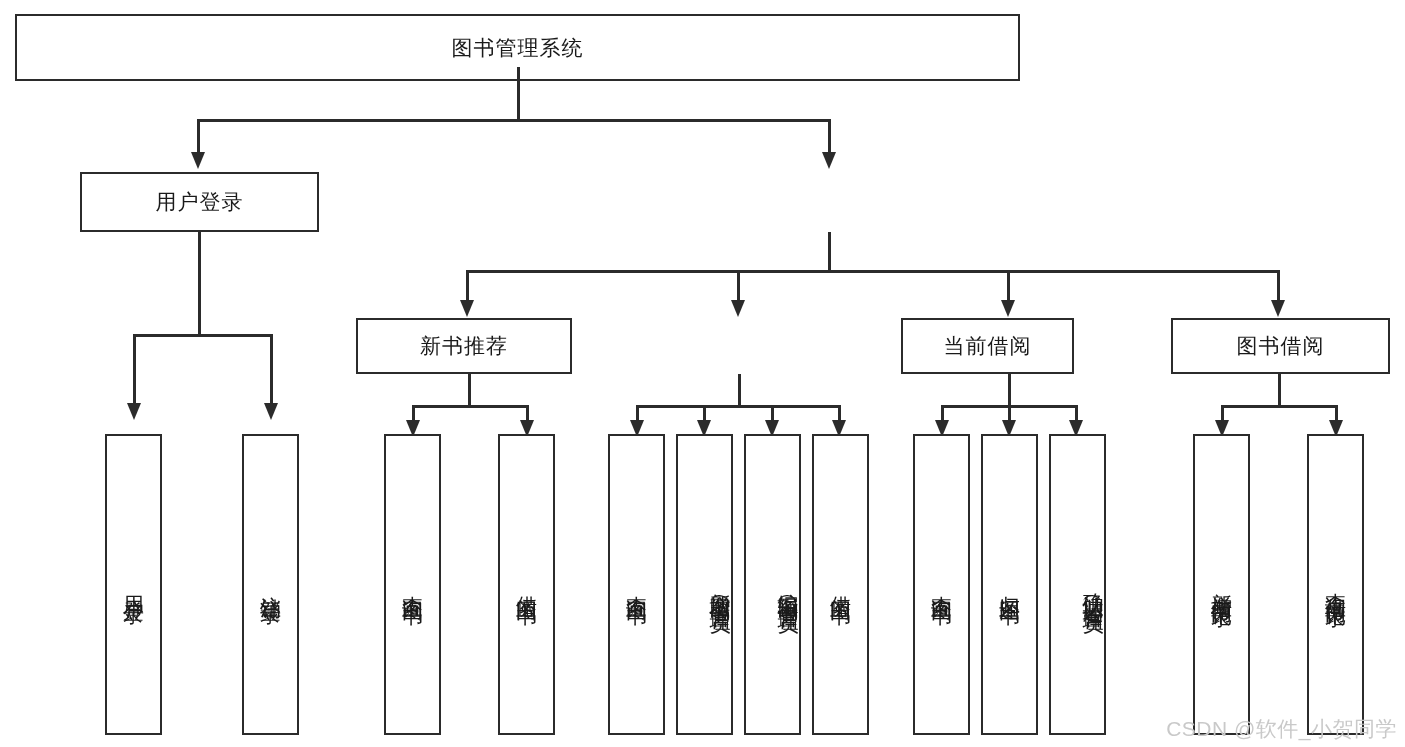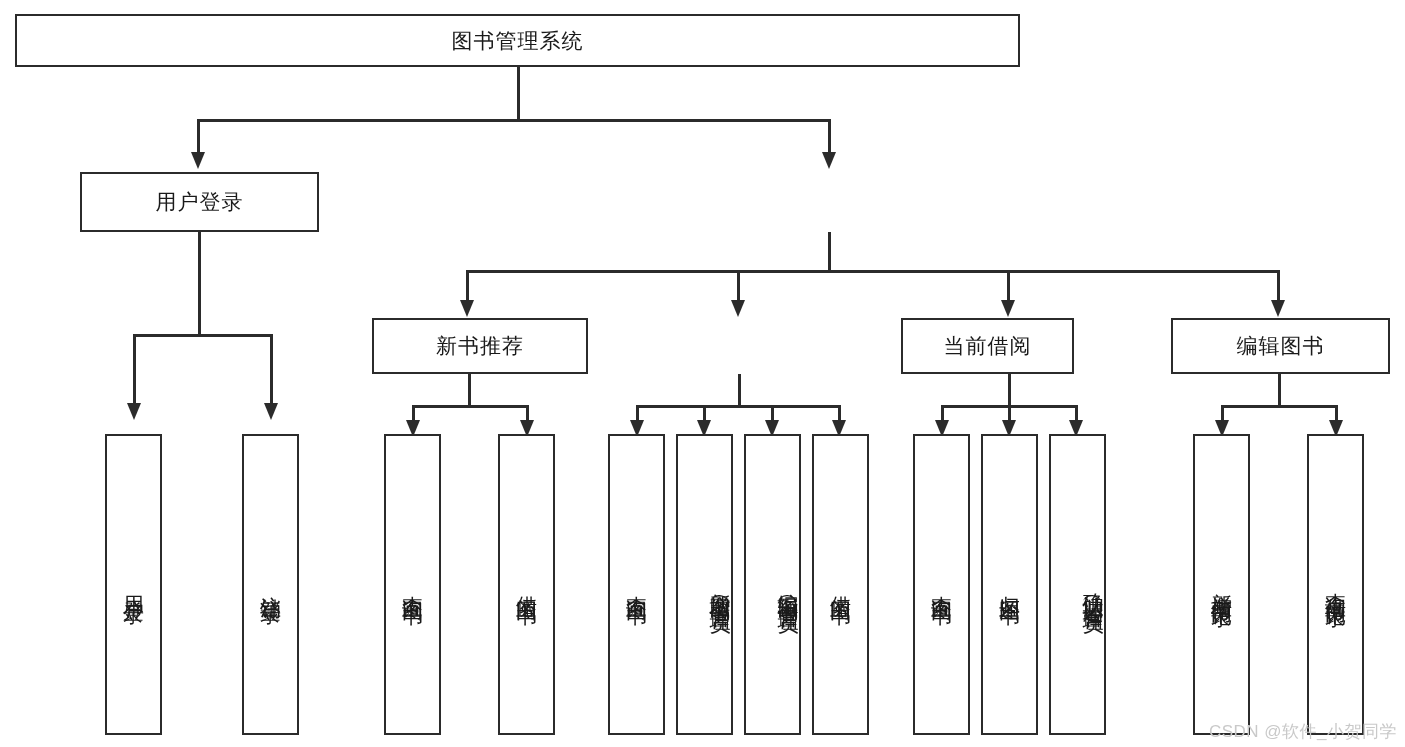--- a/index.html
+++ b/index.html
@@ -57,33 +57,33 @@
     width: 0;
     height: 0;
     border-left: 7px solid transparent;
     border-right: 7px solid transparent;
     border-top: 17px solid #2b2b2b;
   }
   #watermark {
     position: absolute;
     right: 8px;
     bottom: 4px;
-    font-size: 17px;
+    font-size: 21px;
     color: #c9c9c9;
     letter-spacing: 0.5px;
     white-space: nowrap;
     pointer-events: none;
   }
 </style>
 </head>
 <body>
 
 <div id="canvas">
 
-  <div class="node horiz" style="left:15px; top:14px; width:1005px; height:53px;align-items:center;">
+  <div class="node horiz" style="left:15px; top:14px; width:1005px; height:67px;align-items:center;">
     <span>图书管理系统</span>
   </div>
 
   <div class="edge v" style="left:517px; top:67px; width:3px; height:52px;"></div>
 
   <div class="edge h" style="left:197px; top:119px; width:634px; height:3px;"></div>
 
   <div class="edge v" style="left:197px; top:119px; width:3px; height:34px;"></div>
   <div class="arrow" style="left:191px; top:152px;"></div>
 
@@ -110,31 +110,31 @@
 
   <div class="edge v" style="left:737px; top:270px; width:3px; height:31px;"></div>
   <div class="arrow" style="left:731px; top:300px;"></div>
 
   <div class="edge v" style="left:1007px; top:270px; width:3px; height:31px;"></div>
   <div class="arrow" style="left:1001px; top:300px;"></div>
 
   <div class="edge v" style="left:1277px; top:270px; width:3px; height:31px;"></div>
   <div class="arrow" style="left:1271px; top:300px;"></div>
 
-  <div class="node horiz" style="left:372px; top:318px; width:216px; height:56px;font-family:Liberation Mono, monospace;">
+  <div class="node horiz" style="left:356px; top:318px; width:216px; height:56px;font-family:Liberation Mono, monospace;">
     <span>新书推荐</span>
   </div>
 
 
   <div class="node horiz" style="left:901px; top:318px; width:173px; height:56px;">
     <span>当前借阅</span>
   </div>
 
   <div class="node horiz" style="left:1171px; top:318px; width:219px; height:56px;">
-    <span>编辑图书</span>
+    <span>图书借阅</span>
   </div>
 
   <div class="edge v" style="left:468px; top:374px; width:3px; height:31px;"></div>
   <div class="edge h" style="left:412px; top:405px; width:117px; height:3px;"></div>
   <div class="edge v" style="left:412px; top:405px; width:3px; height:16px;"></div>
   <div class="arrow" style="left:406px; top:420px;"></div>
   <div class="edge v" style="left:526px; top:405px; width:3px; height:16px;"></div>
   <div class="arrow" style="left:520px; top:420px;"></div>
 
   <div class="edge v" style="left:738px; top:374px; width:3px; height:31px;"></div>

